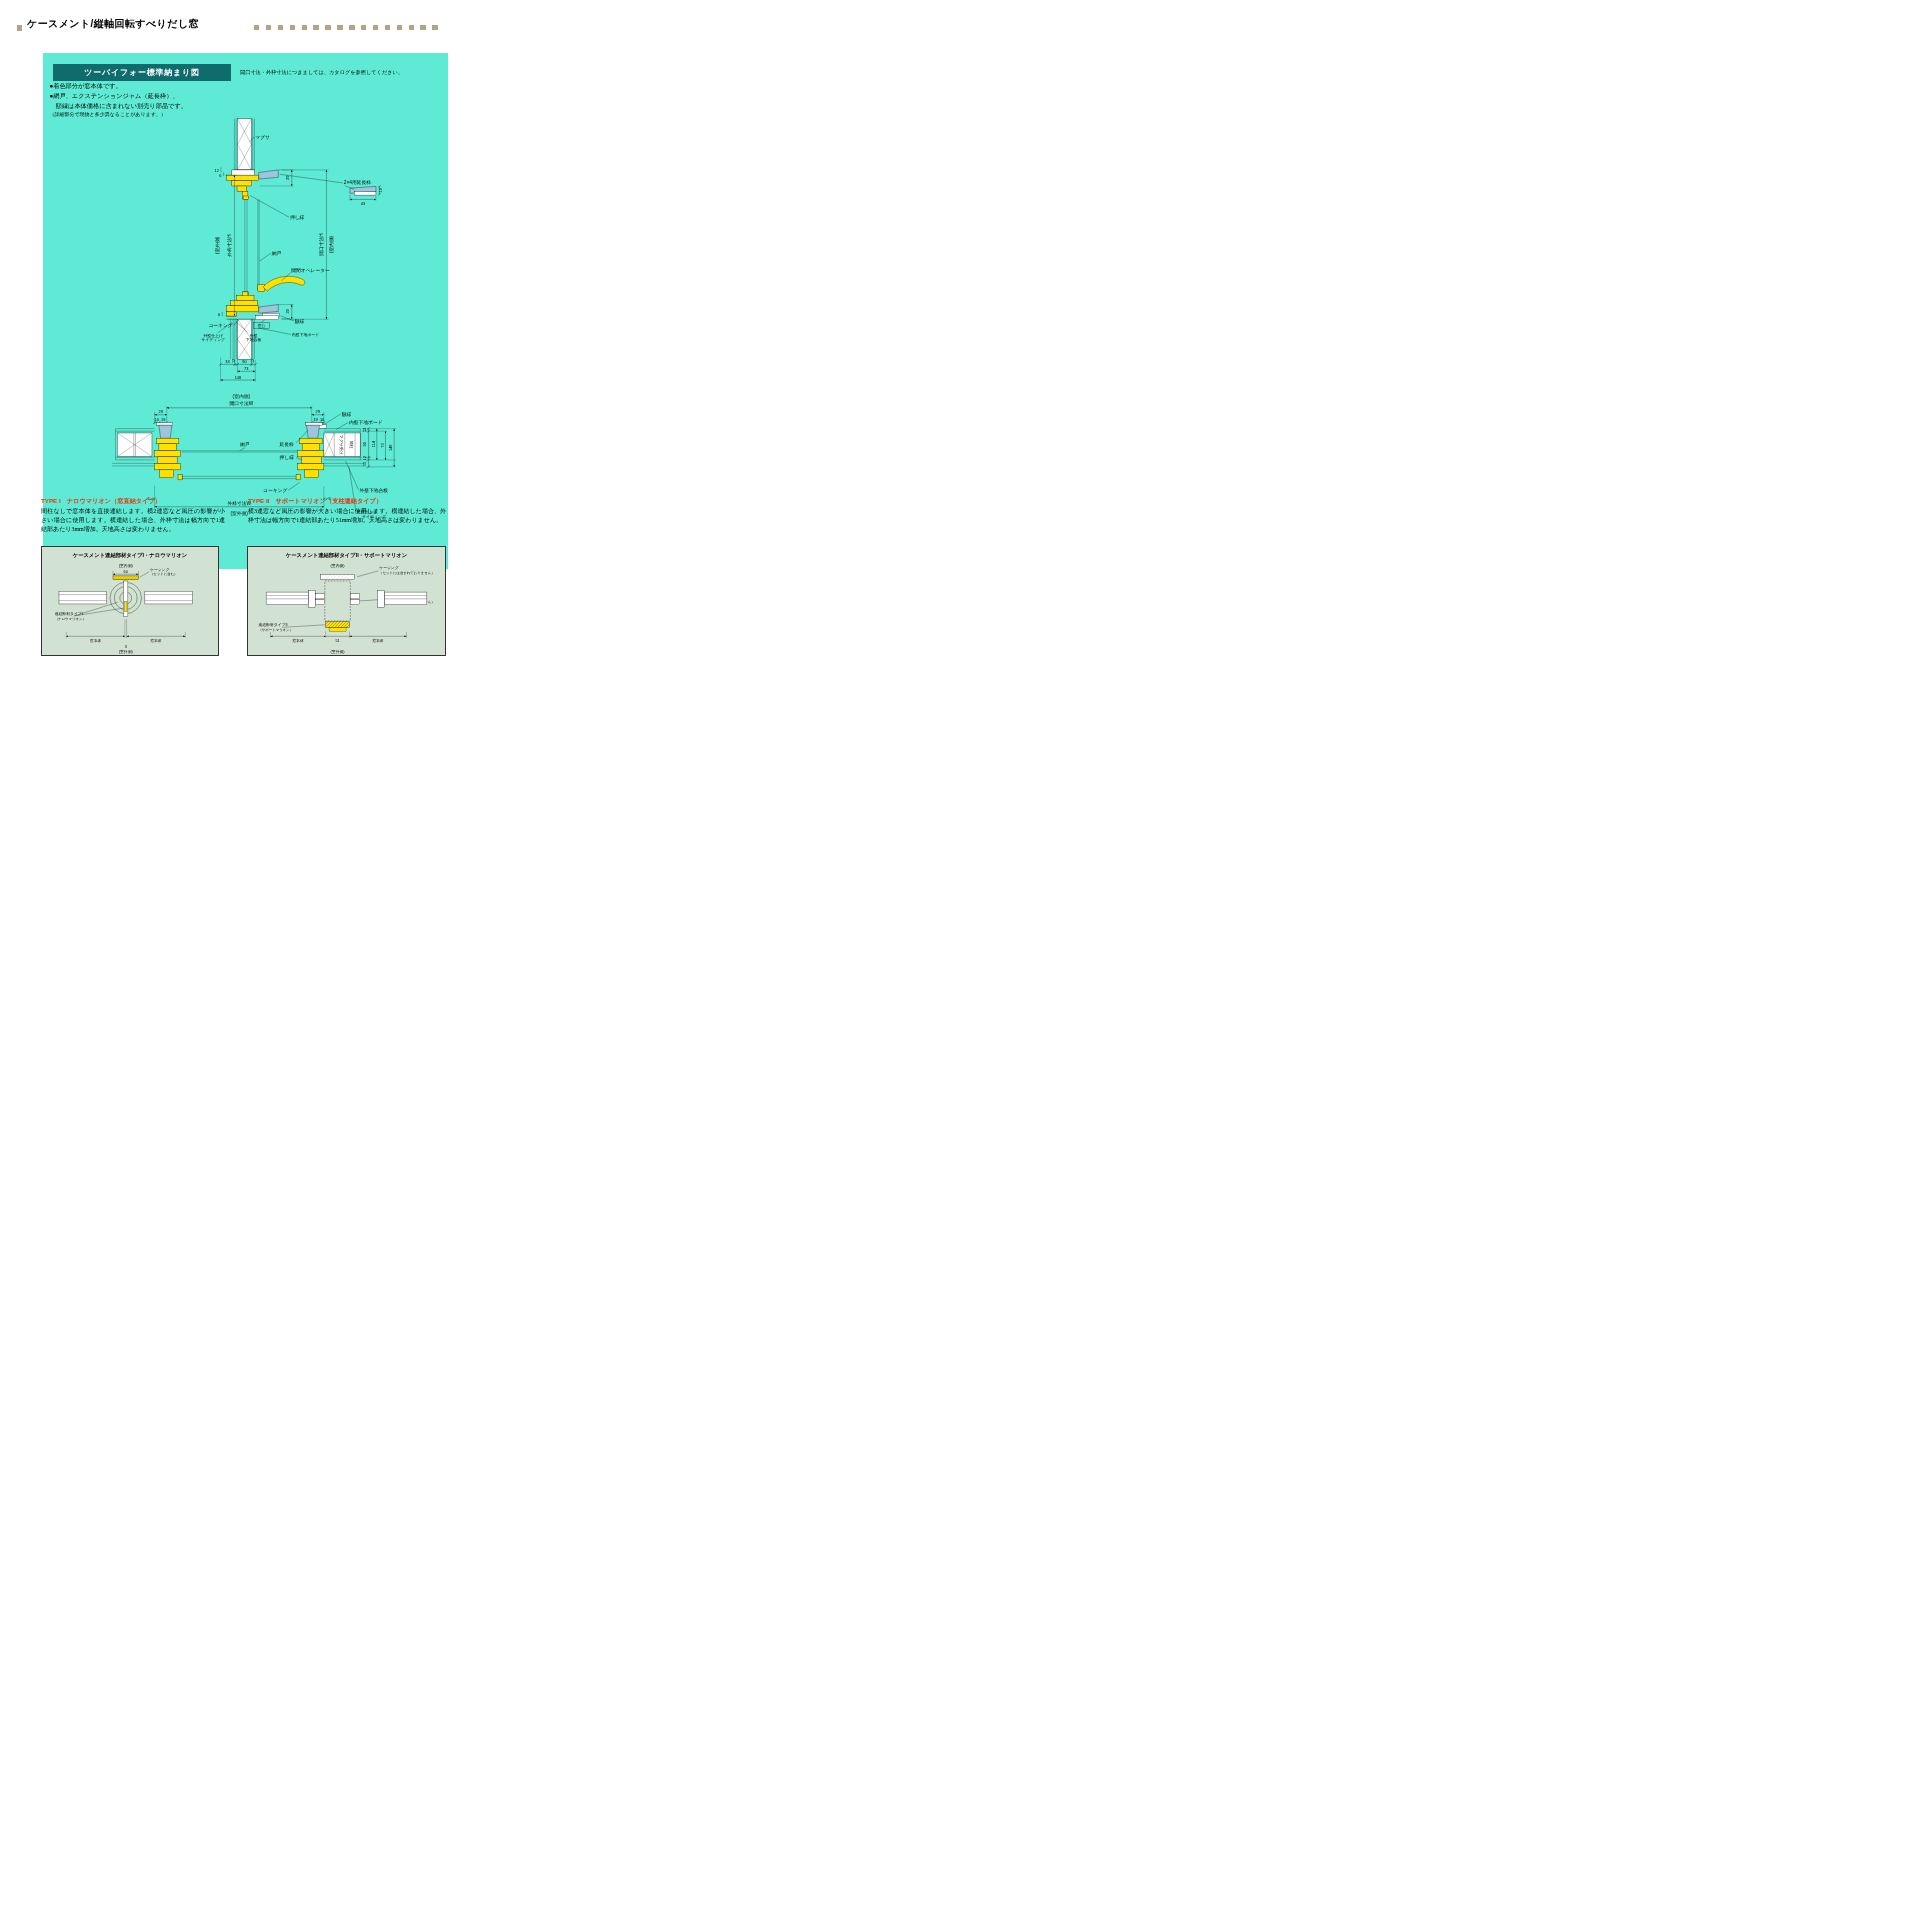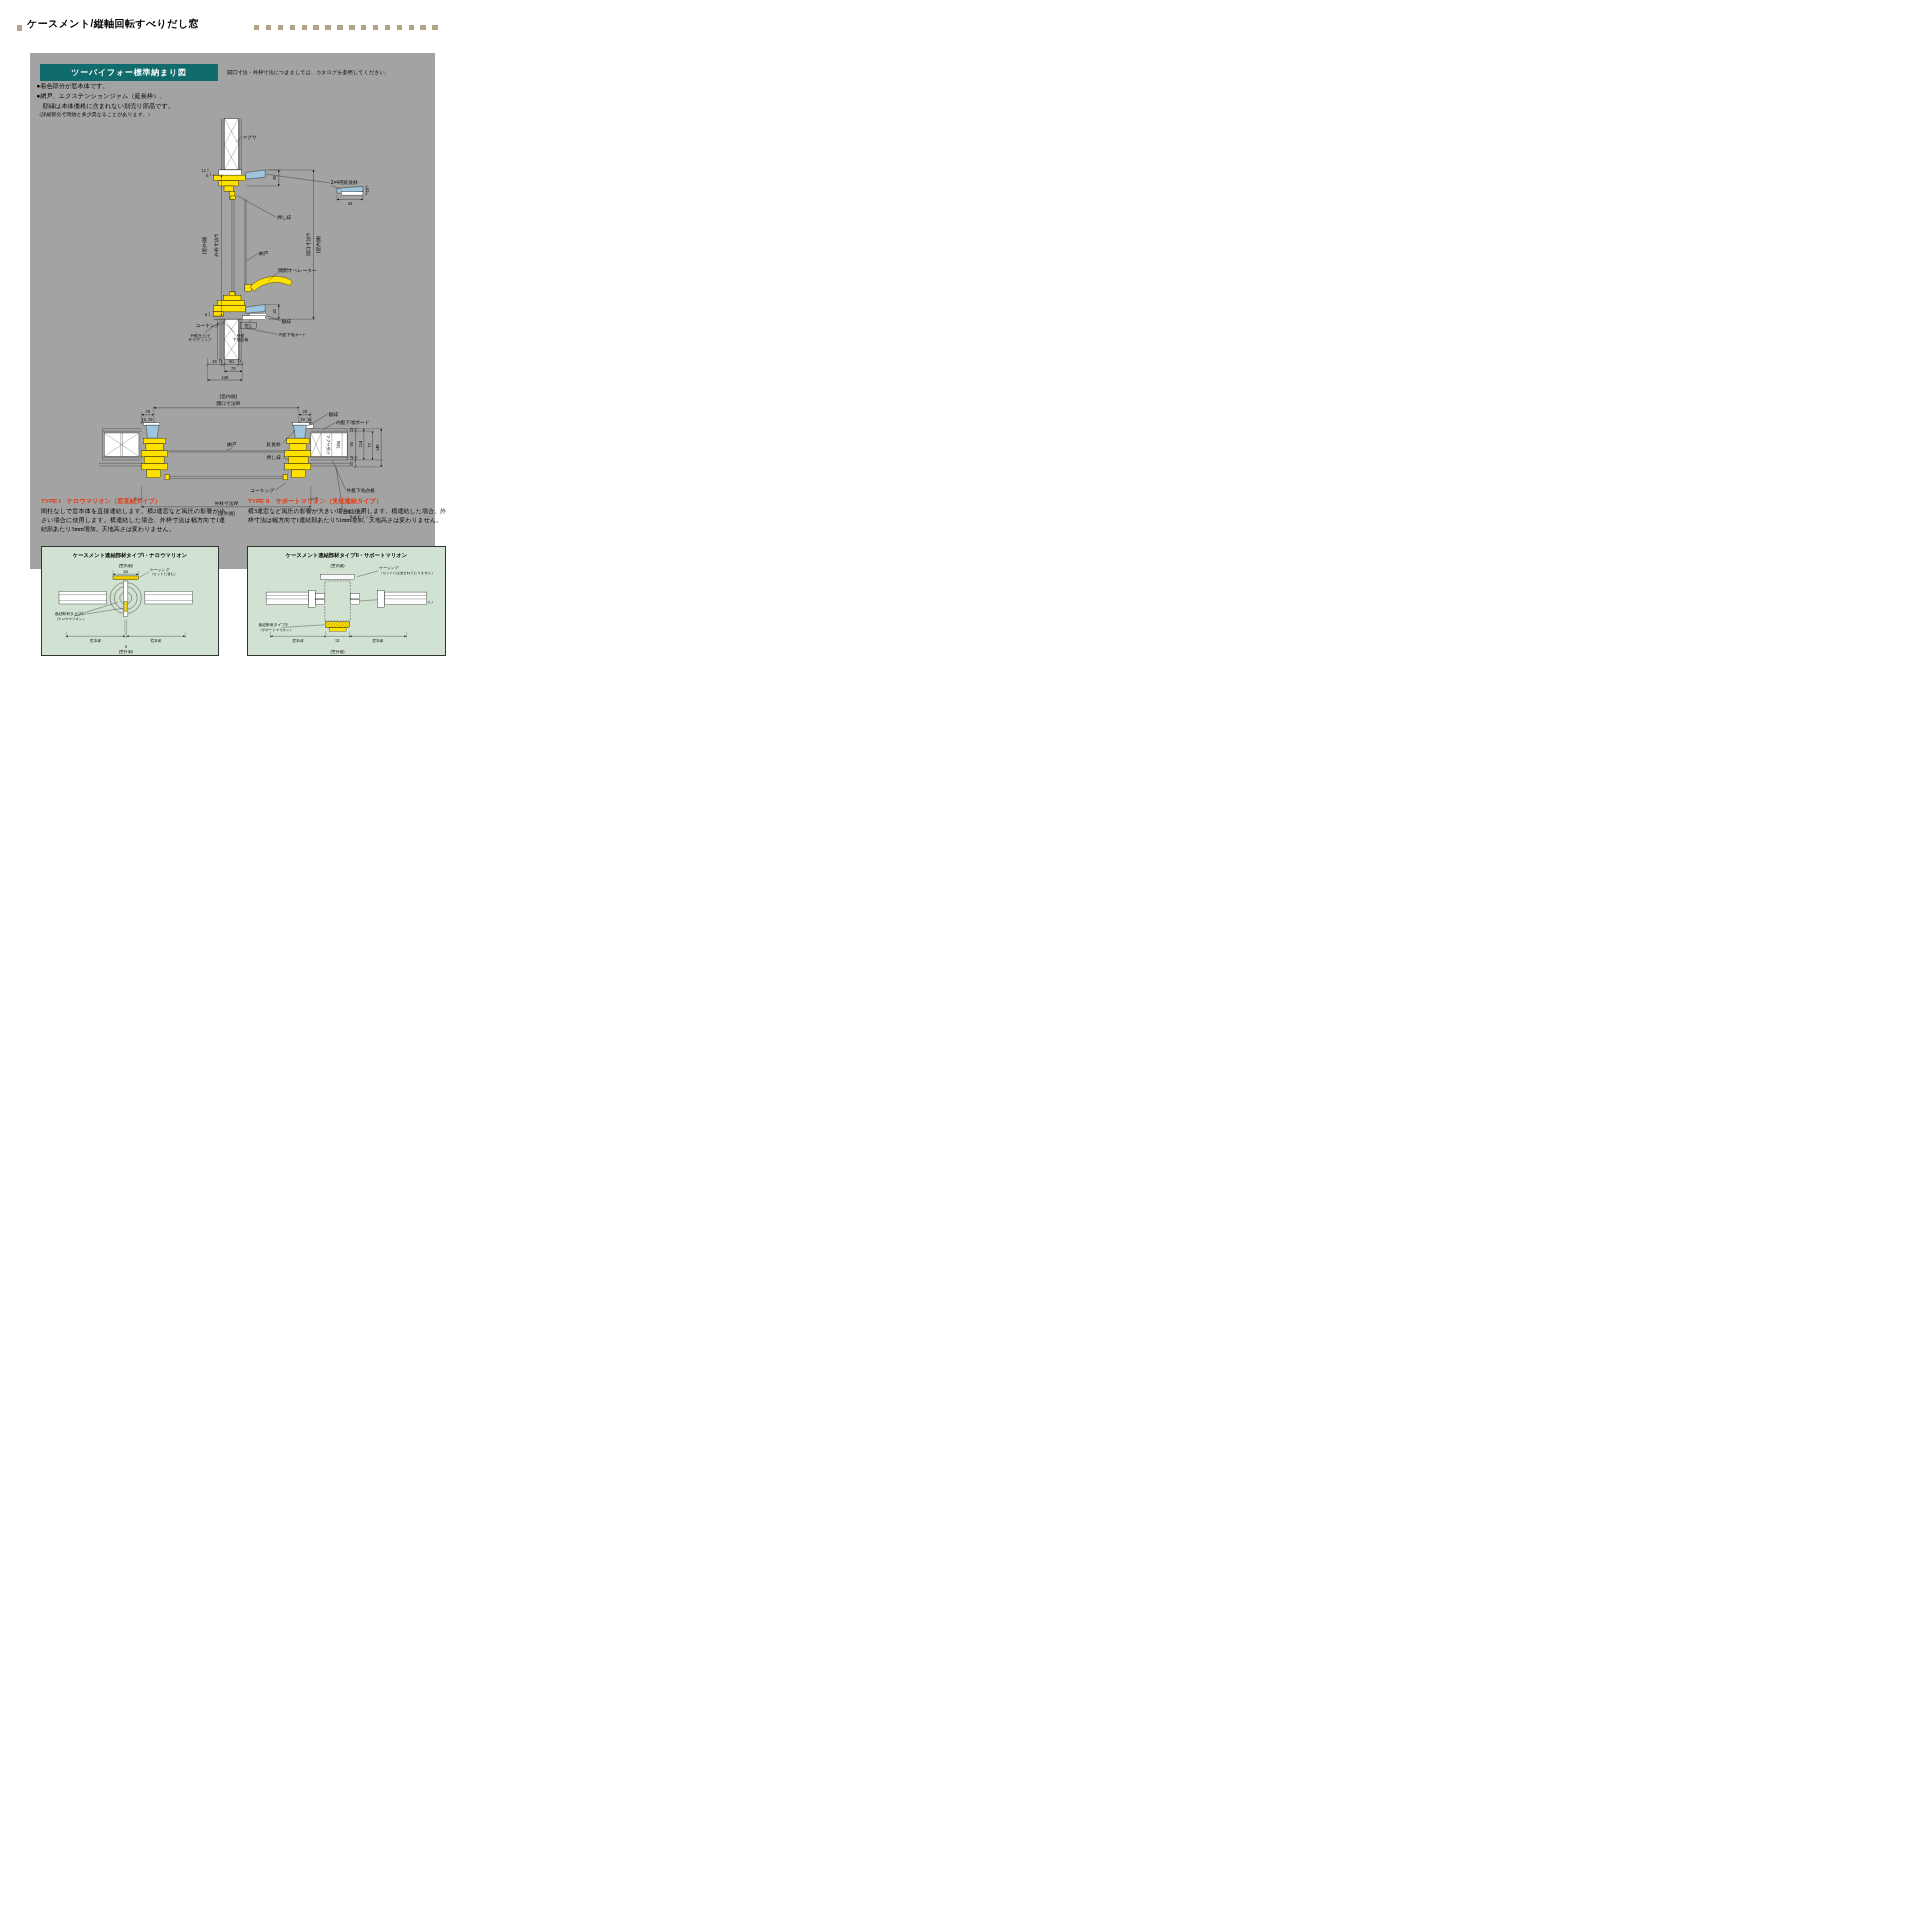--- a/index.html
+++ b/index.html
@@ -10,22 +10,22 @@
   .page { position:absolute; inset:0; overflow:hidden; }
 
   
   .hd-sq  { position:absolute; left:16.6px; top:25px; width:5.8px; height:5.8px; background:#b3a488; }
   .page-title { position:absolute; left:27px; top:17px; font-size:10px; font-weight:bold;
                 letter-spacing:0.4px; white-space:nowrap; }
   .deco-row { position:absolute; left:254px; top:25px; display:flex; gap:6.5px; }
   .deco-row span { width:5.4px; height:5.4px; background:#b3a488; flex:0 0 auto; }
 
   
-  .green-panel { position:absolute; left:30px; top:53px; width:405px; height:516px;
-                 background:#a3a3a3; }
+  .green-panel { position:absolute; left:43px; top:53px; width:405px; height:516px;
+                 background:#5eead4; }
   .panel-hdr { position:absolute; left:10px; top:10.8px; width:178px; height:17.3px;
                background:#0f6b6c; color:#fff; font-size:8px; font-weight:bold;
                letter-spacing:0.8px; display:flex; align-items:center; justify-content:center; }
   .panel-note { position:absolute; left:197px; top:16px; font-size:5.2px; }
   .pn { position:absolute; left:6.5px; font-family:"Liberation Serif",serif; white-space:nowrap; }
   .pn1 { top:29px;  font-size:6.2px; }
   .pn2 { top:39px; font-size:6.2px; }
   .pn3 { top:49px; font-size:6.2px; }
   .pn4 { top:58px; font-size:5px; }
   .main-svg { position:absolute; inset:0; width:100%; height:100%; }

